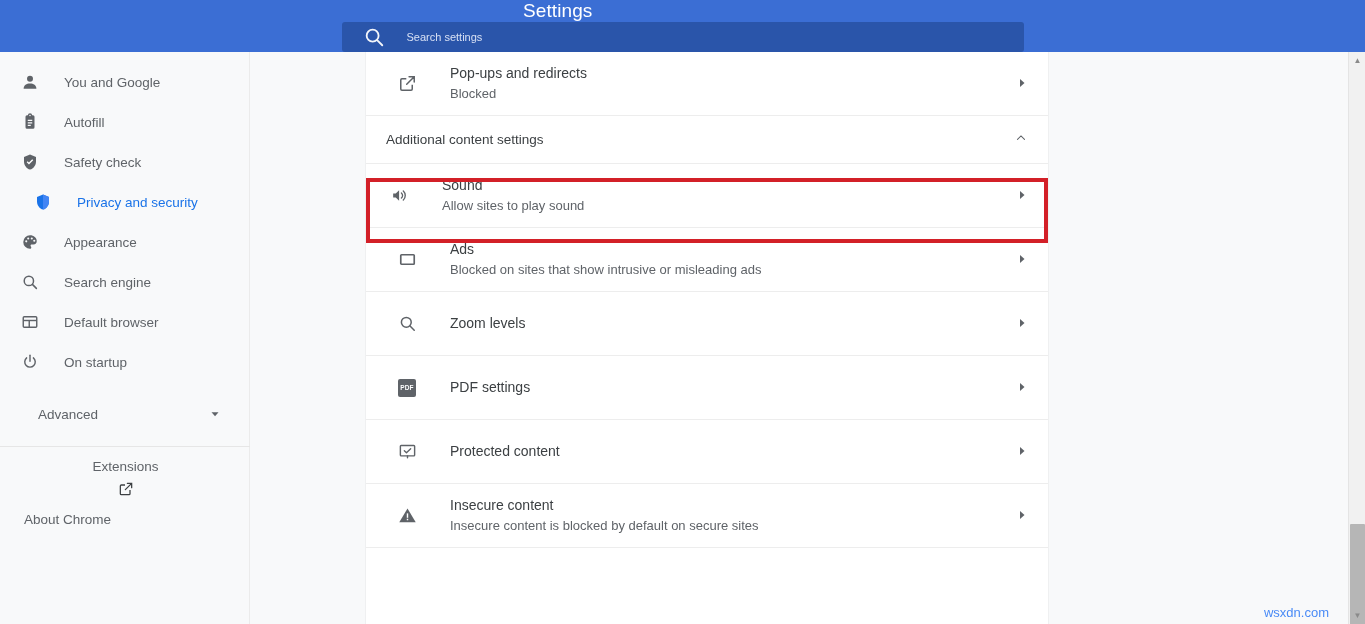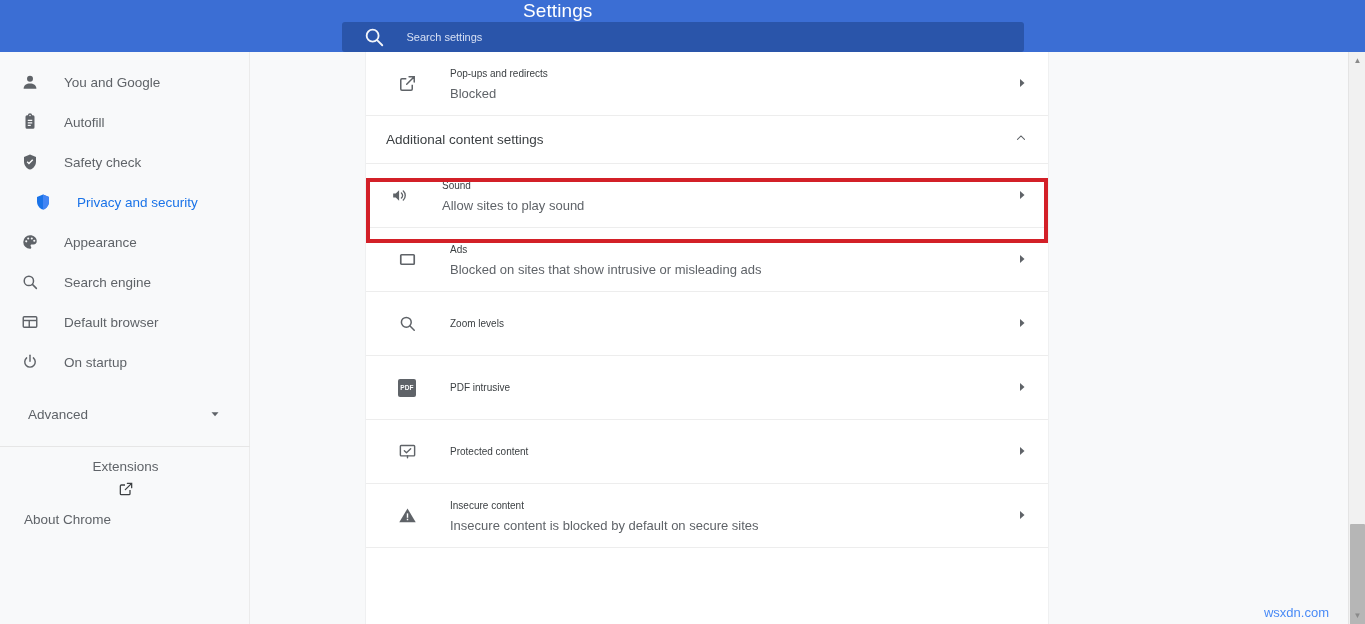--- a/index.html
+++ b/index.html
@@ -75,21 +75,21 @@
   }
   .nav-item .n-label { margin-left: 24px; white-space: nowrap; }
   .nav-item.active { color: #1a73e8; margin-left: 13px; }
   .nav-item.active .n-ico svg { fill: #1a73e8; }
 
   .nav-item.advanced {
     justify-content: space-between;
     padding-right: 24px;
     margin-top: 12px;
   }
-  .nav-item.advanced .n-label { margin-left: 8px; }
+  .nav-item.advanced .n-label { margin-left: 18px; }
   .nav-item.plain { padding-left: 24px; }
   .nav-item.plain .n-label { margin-left: 0; }
   .nav-item.with-ext { justify-content: space-between; padding-right: 22px; flex-direction: column; }
 
   .nav-sep {
     height: 1px; background: #e6e6e6;
     margin: 12px 0 12px 0;
     width: 250px;
   }
 
@@ -117,21 +117,21 @@
     border-bottom: 1px solid #ededed;
     cursor: pointer;
     background: #ffffff;
   }
   .row .r-ico {
     width: 22px; height: 22px; flex: 0 0 auto;
     display: flex; align-items: center; justify-content: center;
     margin-left: 10px;
   }
   .row .r-texts { margin-left: 32px; flex: 1 1 auto; }
-  .row .r-title { color: #3c4043; font-size: 10px; line-height: 19px; }
+  .row .r-title { color: #3c4043; font-size: 14px; line-height: 19px; }
   .row .r-sub { color: #5f6368; font-size: 13px; line-height: 19px; margin-top: 1px; }
   .row .r-arrow { flex: 0 0 auto; color:#5f6368; }
 
   .row.group {
     min-height: 48px;
     padding-left: 20px;
   }
   .row.group .g-label { color: #3c4043; font-size: 13.5px; flex: 1 1 auto; }
 
   .row.highlight {
@@ -400,21 +400,21 @@
                 <path d="M8 4l9 8-9 8z"></path>
               </svg>
           </span>
         </div>
 
         <div class="row">
           <span class="r-ico">
             <span class="ico-pdf">PDF</span>
           </span>
           <span class="r-texts">
-            <span class="r-title" style="display:block">PDF intrusive</span>
+            <span class="r-title" style="display:block">PDF settings</span>
           </span>
           <span class="r-arrow">
             <svg width="12" height="12" viewBox="0 0 24 24" fill="#5f6368">
                 <path d="M8 4l9 8-9 8z"></path>
               </svg>
           </span>
         </div>
 
         <div class="row">
           <span class="r-ico">

